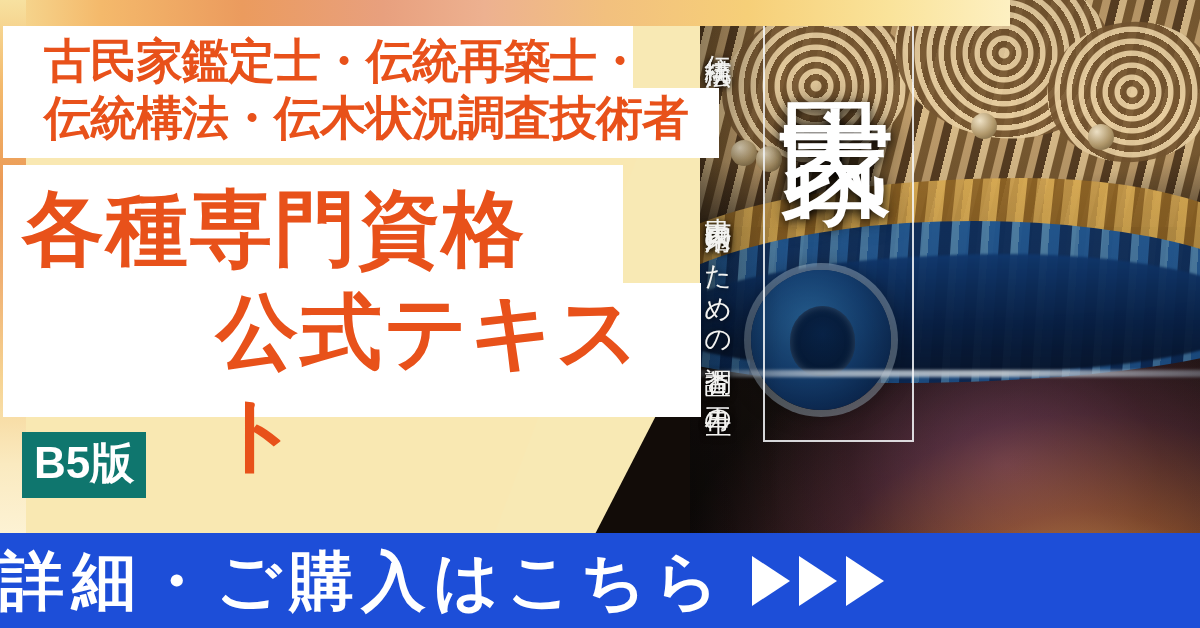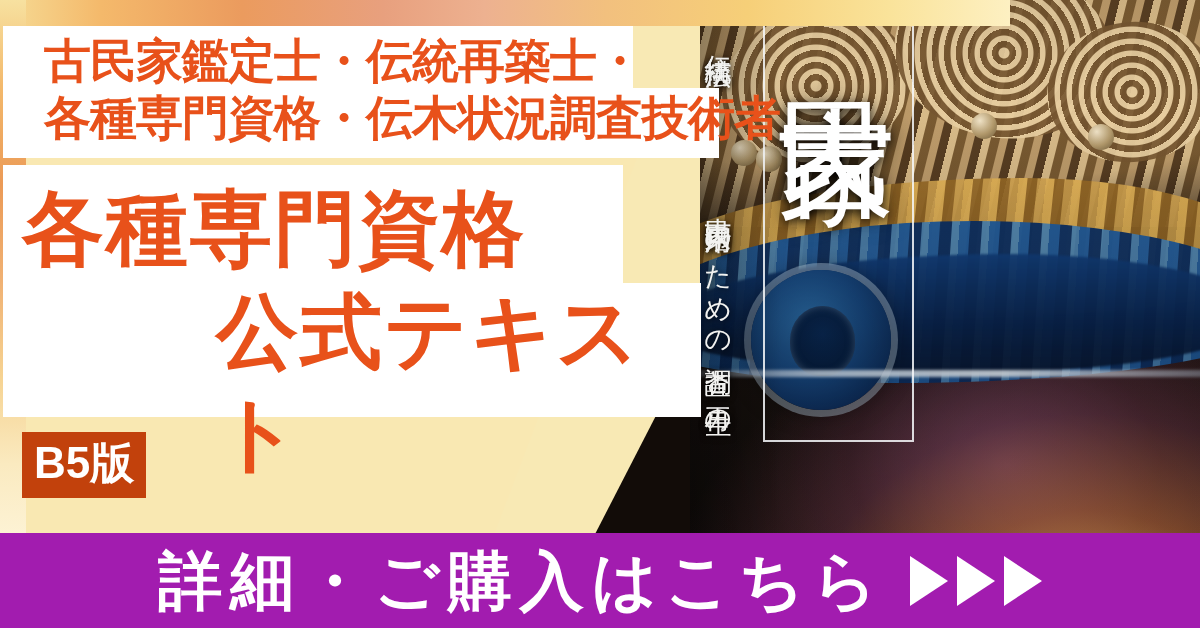--- a/index.html
+++ b/index.html
@@ -288,21 +288,21 @@
   
   .price-row {
     position: absolute;
     left: 22px;
     top: 432px;
     display: flex;
     align-items: center;
     gap: 18px;
   }
   .badge {
-    background: #c2410c;
+    background: #0f766e;
     color: #ffffff;
     font-size: 44px;
     font-weight: 700;
     line-height: 1;
     padding: 9px 12px 13px 12px;
     letter-spacing: 0;
   }
   .price-text {
     color: #e8511a;
     font-size: 52px;
@@ -311,24 +311,24 @@
     white-space: nowrap;
   }
 
   
   .cta {
     position: absolute;
     left: 0;
     bottom: 0;
     width: 1200px;
     height: 95px;
-    background: #a21caf;
+    background: #1d4ed8;
     display: flex;
     align-items: center;
-    justify-content: center;
+    justify-content: flex-start;
     gap: 26px;
   }
   .cta-label {
     color: #ffffff;
     font-size: 64px;
     font-weight: 700;
     letter-spacing: 8px;
     line-height: 1;
     white-space: nowrap;
   }
@@ -379,21 +379,21 @@
   <div class="cream-field"></div>
   <div class="cream-wedge"></div>
   <div class="top-band"></div>
   <div class="left-strip"></div>
 
   <div class="panel panel-top"></div>
   <div class="panel panel-mid"></div>
 
   <div class="eyebrow">
     <span>古民家鑑定士・伝統再築士・</span>
-    <span>各種専門資格・伝木状況調査技術者</span>
+    <span>伝統構法・伝木状況調査技術者</span>
   </div>
 
   <div class="headline">
     <span class="hl-1">各種専門資格</span>
     <span class="hl-2">公式テキスト</span>
   </div>
 
   <div class="price-row">
     <div class="badge">B5版</div>
   </div>

